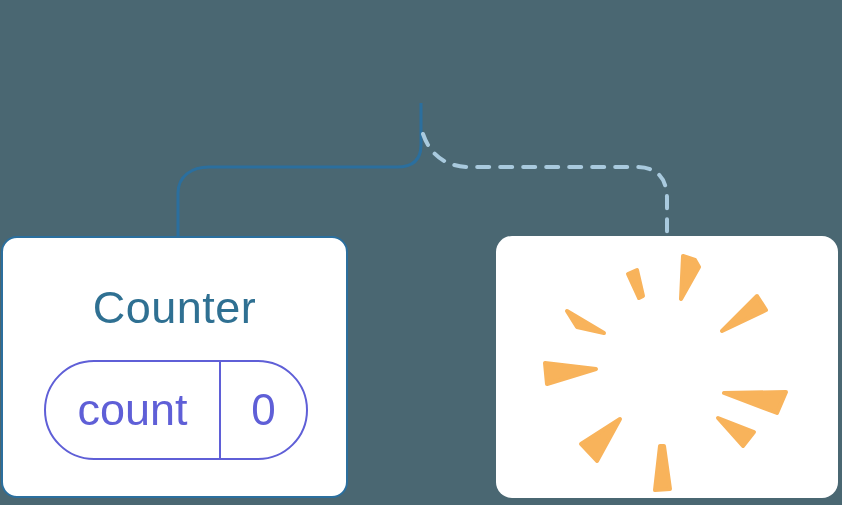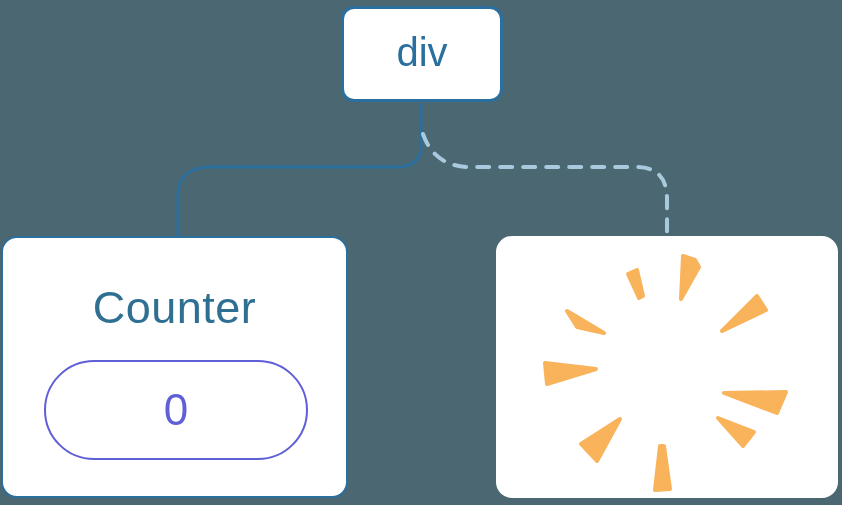--- a/index.html
+++ b/index.html
@@ -78,27 +78,25 @@
 </head>
 <body>
 
 <div class="stage">
 
   <svg class="connectors" viewBox="0 0 842 505" aria-hidden="true">
     <path class="connector-solid" d="M 421 103 L 421 145 C 421 161 412 167 397 167 L 209 167 C 192 167 178 176 178 193 L 178 238"></path>
     <path class="connector-dashed" d="M 423 134 C 430 154 444 166 468 167 L 636 167 C 657 167 667 178 667 199 L 667 238"></path>
   </svg>
 
-  <div class="node-root">
-    <span class="node-root-label">div</span>
-  </div>
 
   <div class="card card-counter">
     <div class="card-counter-title">Counter</div>
     <div class="state-pill">
+      <div class="state-pill-key">count</div>
       <div class="state-pill-value">0</div>
     </div>
   </div>
 
   <div class="card card-removed">
     <svg class="poof" viewBox="0 0 342 262" aria-hidden="true">
       <polygon points="132,38 141,34 147,60 143,62"></polygon>
       <polygon points="187,20 199,24 203,31 185,63"></polygon>
       <polygon points="261,60 270,74 226,95"></polygon>
       <polygon points="71,75 81,91 108,97"></polygon>

